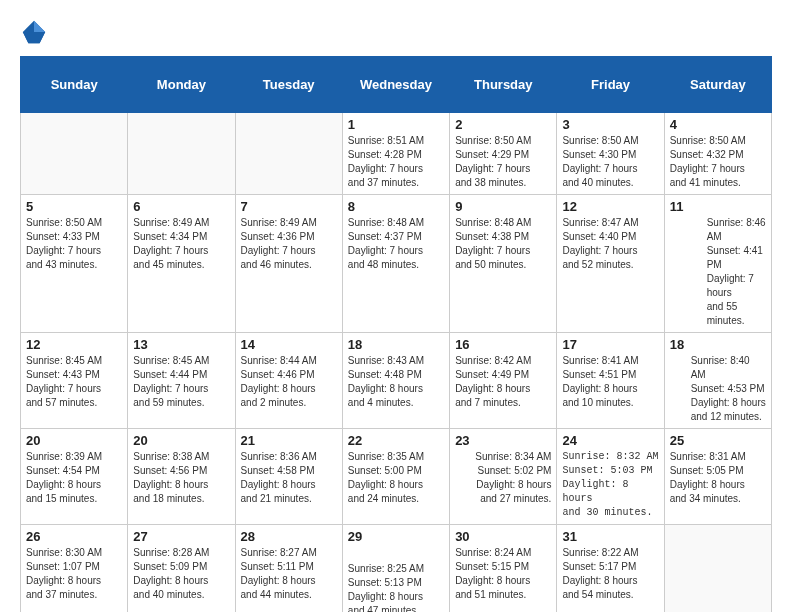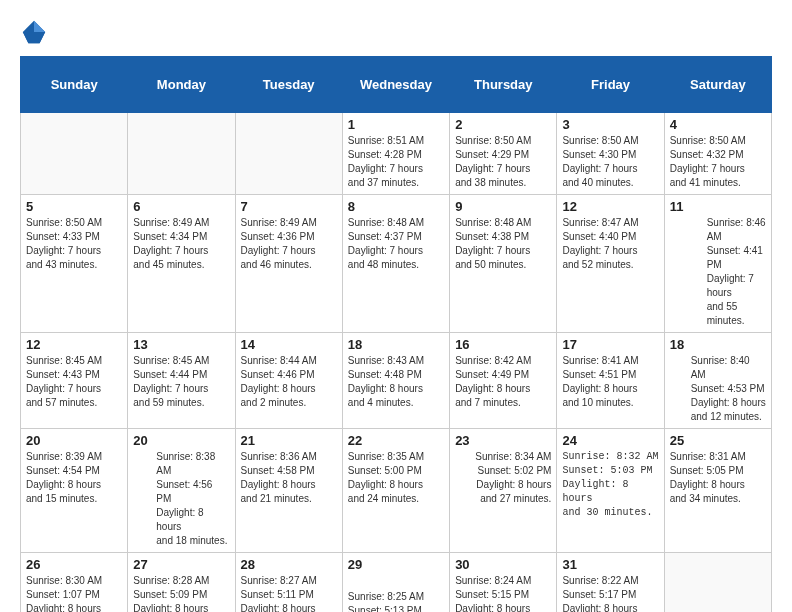--- a/index.html
+++ b/index.html
@@ -270,21 +270,21 @@
         <tr>
           <td>
             <span class="day-num">20</span>
             <div class="day-detail" style="white-space: pre-line;">Sunrise: 8:39 AM
 Sunset: 4:54 PM
 Daylight: 8 hours
 and 15 minutes.</div>
           </td>
           <td>
             <span class="day-num">20</span>
-            <div class="day-detail" style="white-space: pre-line; margin-left: 23px;">Sunrise: 8:38 AM
+            <div class="day-detail" style="white-space: pre-line;">Sunrise: 8:38 AM
 Sunset: 4:56 PM
 Daylight: 8 hours
 and 18 minutes.</div>
           </td>
           <td>
             <span class="day-num">21</span>
             <div class="day-detail" style="white-space: pre-line;">Sunrise: 8:36 AM
 Sunset: 4:58 PM
 Daylight: 8 hours
 and 21 minutes.</div>

